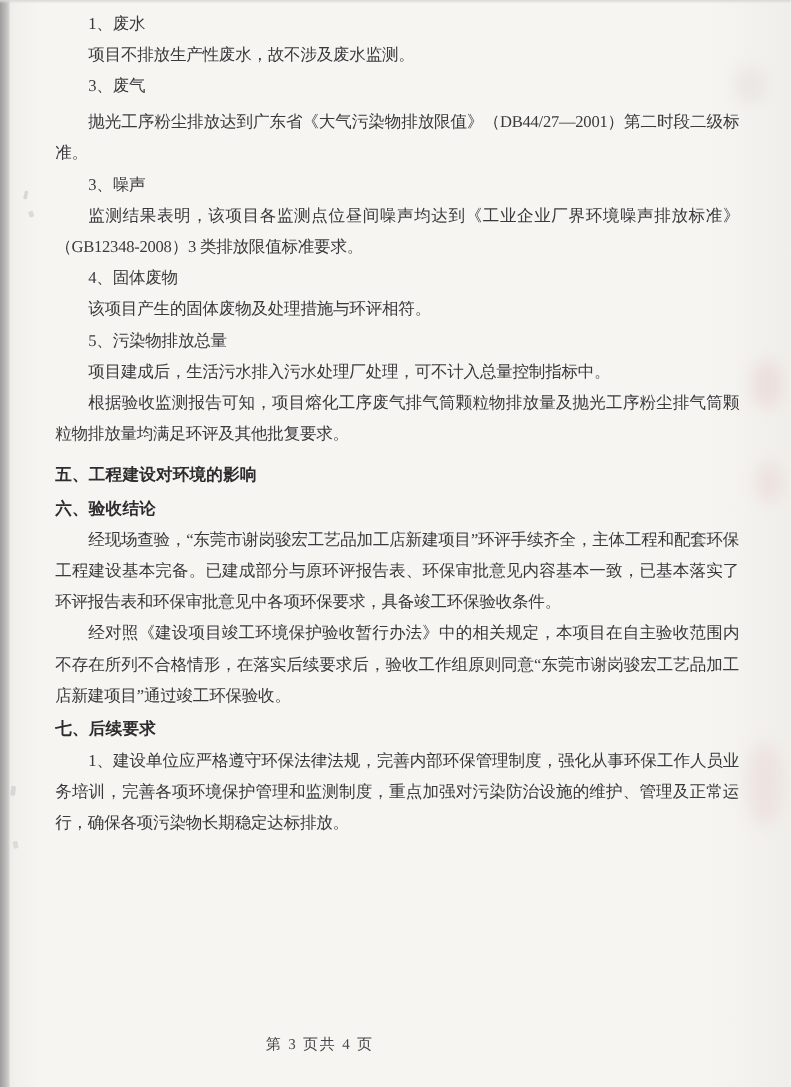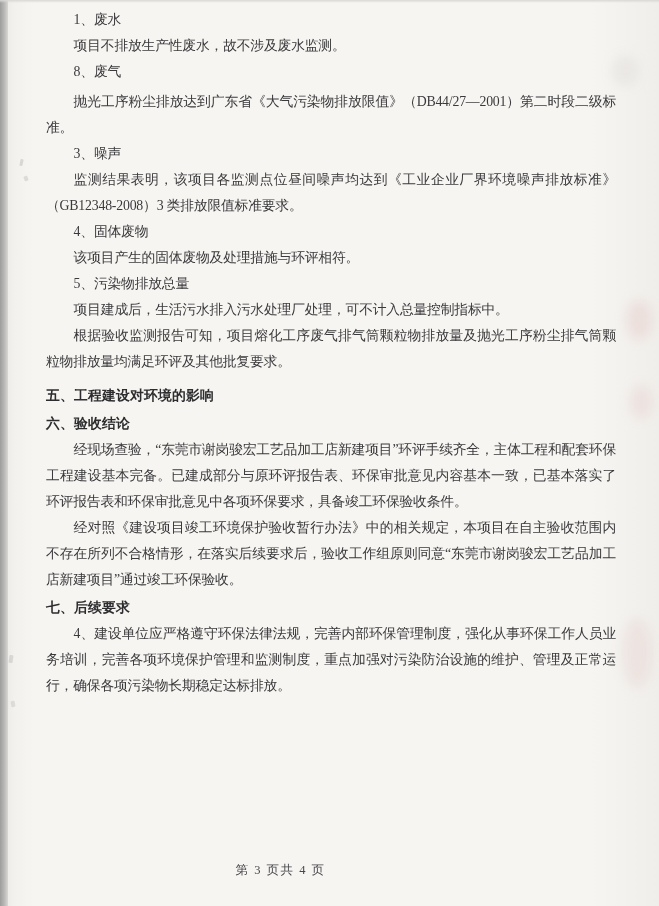--- a/index.html
+++ b/index.html
@@ -28,21 +28,21 @@
     text-align:justify;text-justify:inter-ideograph;
   }
   .content p{margin:0;text-indent:2em;}
   .content p.heading{
     font-weight:bold;text-indent:0;color:#2d2c2e;letter-spacing:0.2px;
   }
   .mt4{margin-top:4px !important;}
   .mt8{margin-top:8px !important;}
   .mt2{margin-top:2px !important;}
   .footer{
-    position:absolute;left:16px;top:862px;width:529px;
+    position:absolute;left:2px;top:862px;width:529px;
     text-align:center;font-size:12.5px;letter-spacing:1.5px;color:#47464a;
   }
   
   .speck{position:absolute;background:rgba(90,90,92,0.35);border-radius:1px;}
   .speck.s1{left:20px;top:159px;width:3px;height:7px;transform:rotate(12deg);opacity:.5;}
   .speck.s2{left:24px;top:176px;width:4px;height:5px;transform:rotate(-20deg);opacity:.45;}
   .speck.s3{left:9px;top:655px;width:4px;height:8px;transform:rotate(8deg);opacity:.45;}
   .speck.s4{left:11px;top:701px;width:4px;height:6px;transform:rotate(-10deg);opacity:.4;}
   .smudge{position:absolute;border-radius:50%;filter:blur(6px);}
   .smudge.m1{left:626px;top:300px;width:26px;height:40px;background:rgba(205,120,120,0.14);}
@@ -62,31 +62,31 @@
   <div class="smudge m3"></div>
   <div class="smudge m4"></div>
   <div class="speck s1"></div>
   <div class="speck s2"></div>
   <div class="speck s3"></div>
   <div class="speck s4"></div>
 
   <div class="content">
     <p>1、废水</p>
     <p>项目不排放生产性废水，故不涉及废水监测。</p>
-    <p>8、废气</p>
+    <p>3、废气</p>
     <p class="mt4">抛光工序粉尘排放达到广东省《大气污染物排放限值》（DB44/27—2001）第二时段二级标准。</p>
     <p>3、噪声</p>
     <p>监测结果表明，该项目各监测点位昼间噪声均达到《工业企业厂界环境噪声排放标准》（GB12348-2008）3 类排放限值标准要求。</p>
     <p>4、固体废物</p>
     <p>该项目产生的固体废物及处理措施与环评相符。</p>
     <p>5、污染物排放总量</p>
     <p>项目建成后，生活污水排入污水处理厂处理，可不计入总量控制指标中。</p>
     <p>根据验收监测报告可知，项目熔化工序废气排气筒颗粒物排放量及抛光工序粉尘排气筒颗粒物排放量均满足环评及其他批复要求。</p>
     <p class="heading mt8">五、工程建设对环境的影响</p>
     <p class="heading mt2">六、验收结论</p>
     <p>经现场查验，“东莞市谢岗骏宏工艺品加工店新建项目”环评手续齐全，主体工程和配套环保工程建设基本完备。已建成部分与原环评报告表、环保审批意见内容基本一致，已基本落实了环评报告表和环保审批意见中各项环保要求，具备竣工环保验收条件。</p>
     <p>经对照《建设项目竣工环境保护验收暂行办法》中的相关规定，本项目在自主验收范围内不存在所列不合格情形，在落实后续要求后，验收工作组原则同意“东莞市谢岗骏宏工艺品加工店新建项目”通过竣工环保验收。</p>
     <p class="heading mt2">七、后续要求</p>
-    <p>4、建设单位应严格遵守环保法律法规，完善内部环保管理制度，强化从事环保工作人员业务培训，完善各项环境保护管理和监测制度，重点加强对污染防治设施的维护、管理及正常运行，确保各项污染物长期稳定达标排放。</p>
+    <p>1、建设单位应严格遵守环保法律法规，完善内部环保管理制度，强化从事环保工作人员业务培训，完善各项环境保护管理和监测制度，重点加强对污染防治设施的维护、管理及正常运行，确保各项污染物长期稳定达标排放。</p>
   </div>
 
   <div class="footer">第 3 页共 4 页</div>
 </div>
 
 </body></html>

